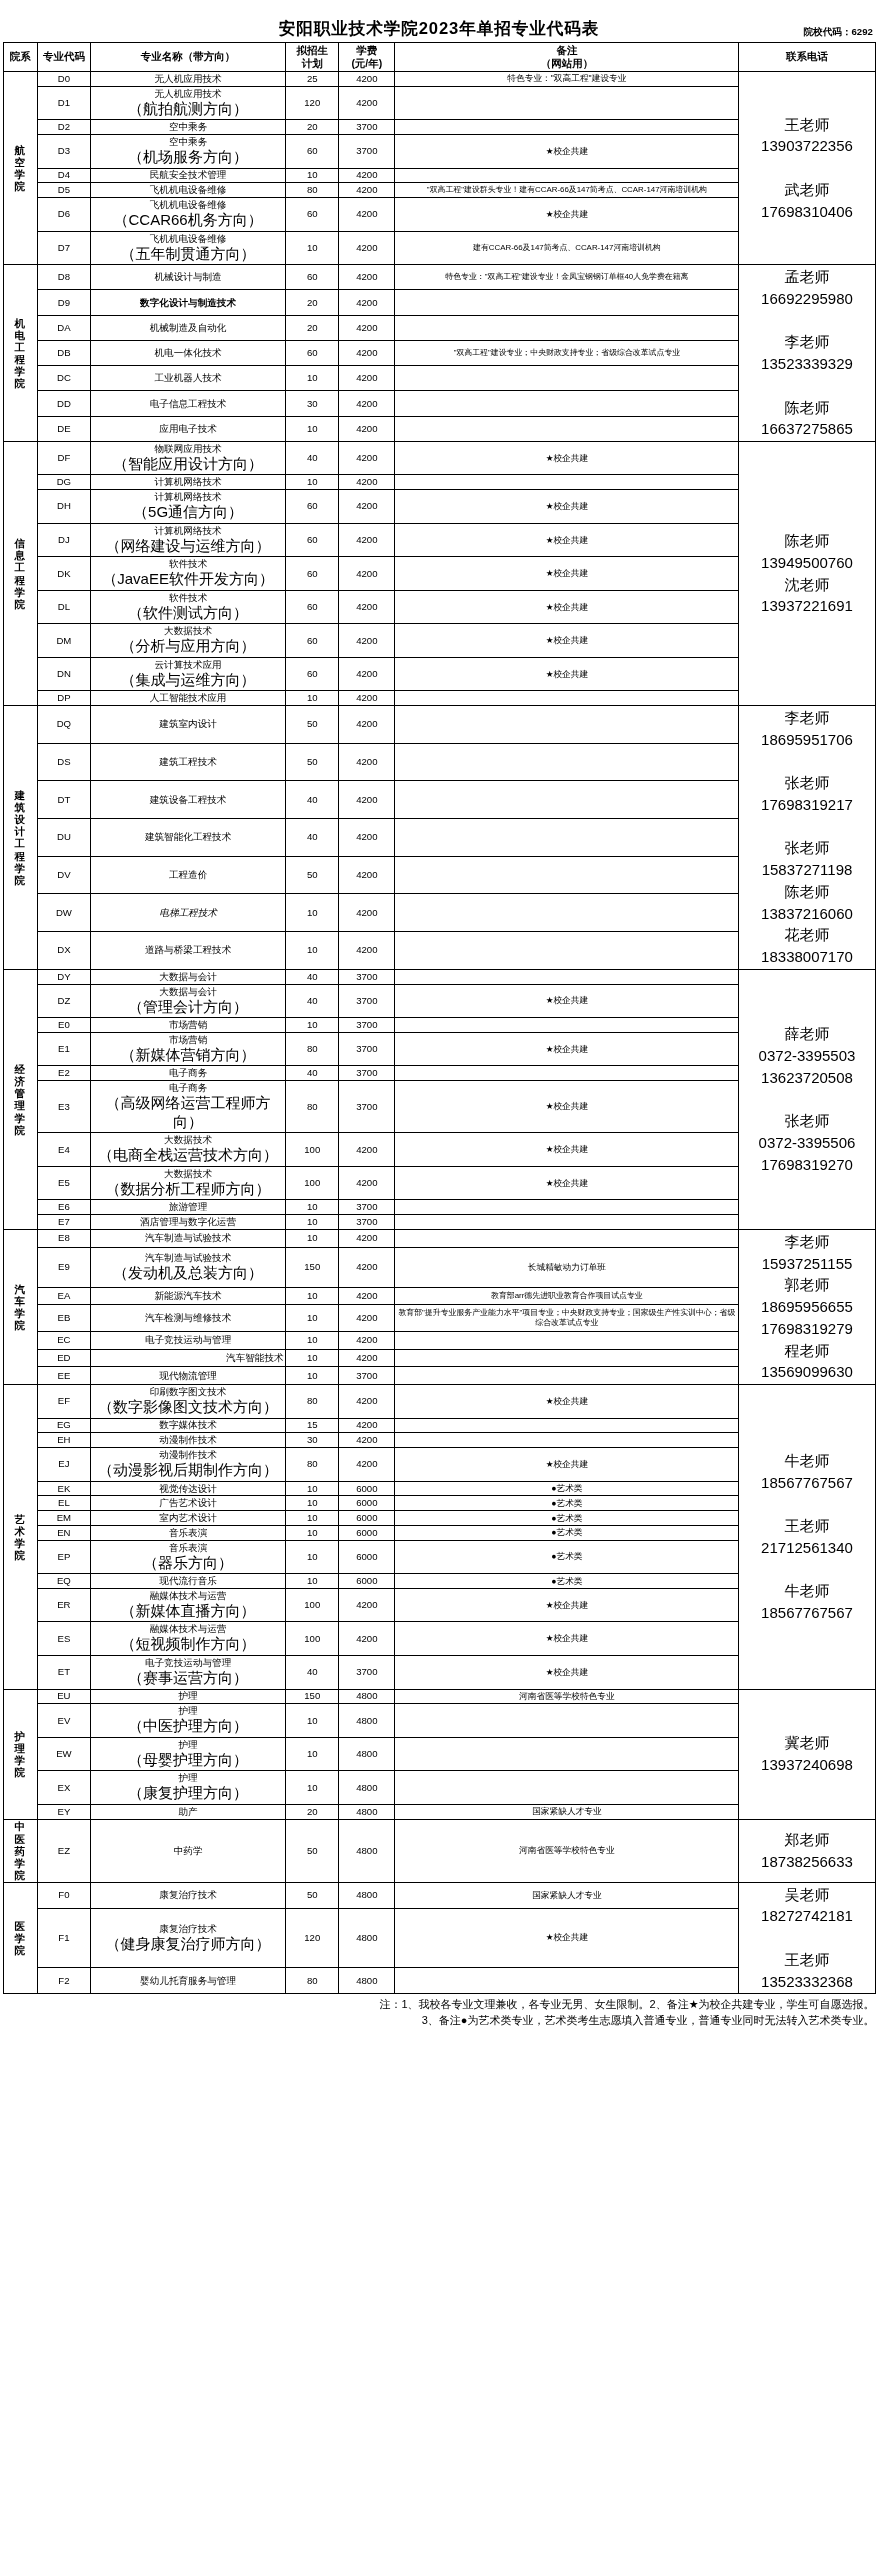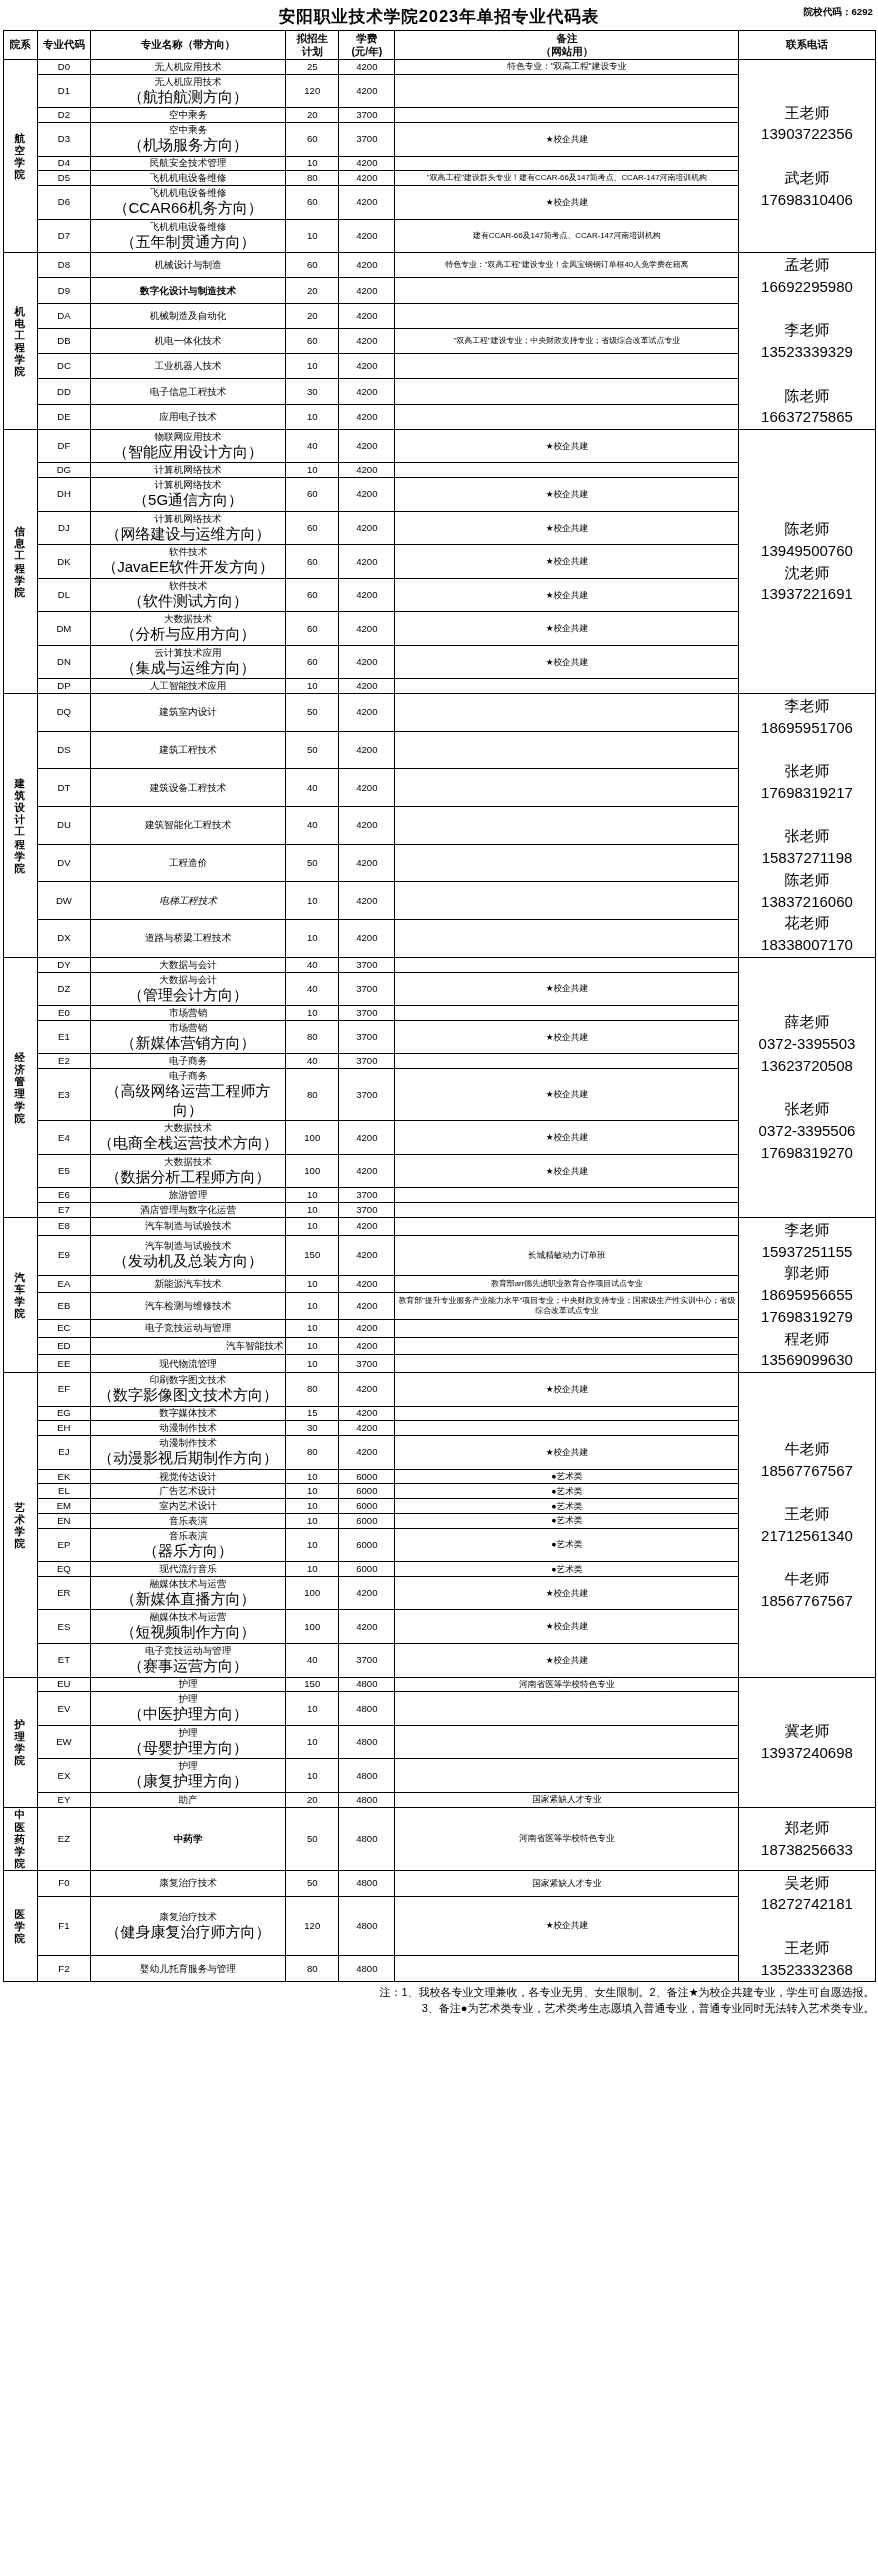--- a/index.html
+++ b/index.html
@@ -1,20 +1,20 @@
 <!DOCTYPE html>
 <html style="font-size:14px"><head>
 <meta charset="utf-8">
 <style>
   html,body{margin:0;padding:0;background:#fff;}
   body{font-family:"Liberation Sans","DejaVu Sans",sans-serif;color:#000;}
-  #page{width:878px;margin:4px auto;position:relative;}
+  #page{width:878px;margin:16px auto;position:relative;}
   .title-row{display:flex;align-items:center;justify-content:center;position:relative;height:26px;}
   .main-title{font-size:16.6px;font-weight:bold;letter-spacing:0.9px;}
-  .code-box{position:absolute;right:5.2px;top:2px;font-size:9.6px;font-weight:bold;}
+  .code-box{position:absolute;right:5.2px;top:10px;font-size:9.6px;font-weight:bold;}
   table{border-collapse:collapse;width:873px;margin:0 2.6px;table-layout:fixed;}
   td,th{border:0.9px solid #000;font-size:9.6px;text-align:center;vertical-align:middle;padding:0.9px 1.7px;line-height:1.25;}
   th{font-weight:bold;font-size:10.5px;height:26px;}
   .c-dept{width:33px;}
   .c-code{width:51px;}
   .c-name{width:188px;}
   .c-plan{width:51px;}
   .c-fee{width:54px;}
   .c-note{width:331px;}
   .c-tel{width:131px;}
@@ -820,21 +820,21 @@
         <tr class="thick-top">
           <td class="dept" rowspan="1">
             <span>中</span>
             <span>医</span>
             <span>药</span>
             <span>学</span>
             <span>院</span>
           </td>
           <td>EZ</td>
           <td class="name">
-            <span style="display: block; font-weight: bold;">中药学</span>
+            <span style="display: block;">中药学</span>
           </td>
           <td>50</td>
           <td>4800</td>
           <td class="note">河南省医等学校特色专业</td>
           <td class="tel" rowspan="1">
             <div>郑老师</div>
             <div>18738256633</div>
           </td>
         </tr>
         <tr class="thick-top">

